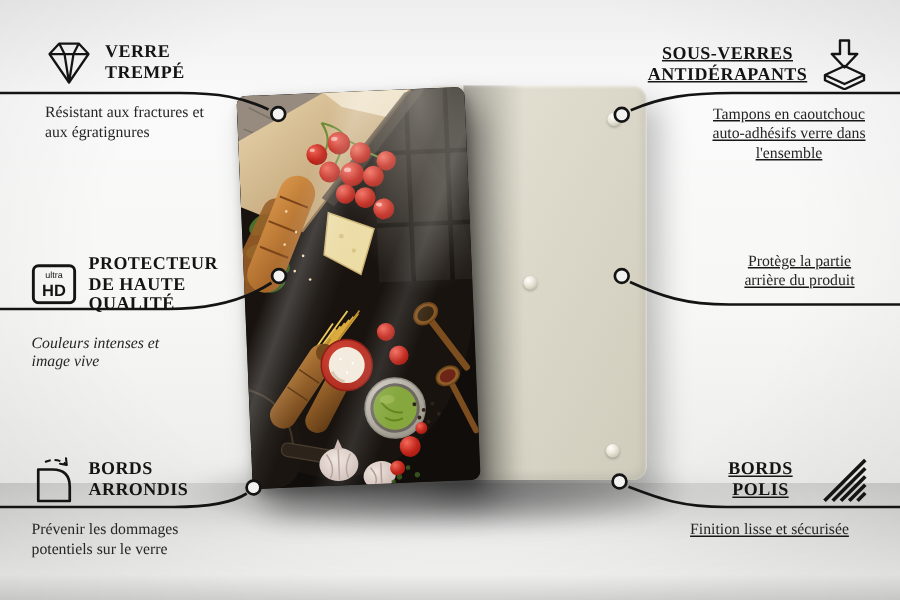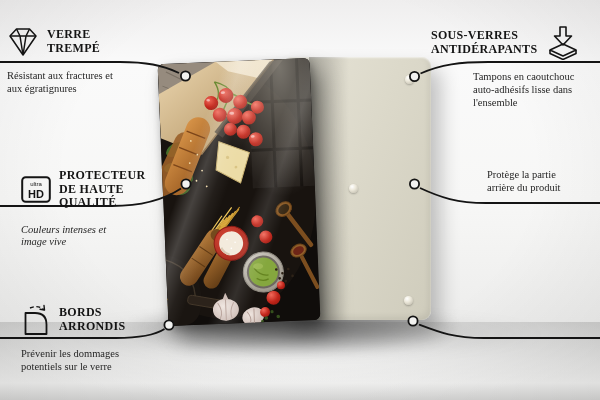--- a/index.html
+++ b/index.html
@@ -42,28 +42,28 @@
       linear-gradient(112deg, rgba(255,255,255,0) 56%, rgba(255,255,255,.12) 63%, rgba(255,255,255,0) 71%);}
   .glass-sheen{position:absolute;inset:0;pointer-events:none;
     background:radial-gradient(ellipse at 80% 3%, rgba(255,250,235,.40), rgba(255,250,235,0) 36%);}
 
   
   #lines{position:absolute;left:0;top:0;pointer-events:none;}
 
   
   .callout{position:absolute;color:#161616;}
   .co-head{display:flex;align-items:center;gap:8px;}
-  .co-right{text-align:left;}
+  .co-right{text-align:center;text-decoration:underline;}
   .co-right .co-head{flex-direction:row-reverse;}
   .co-title{font-weight:700;font-size:12px;line-height:1.13;letter-spacing:.3px;color:#141414;}
   .co-desc{font-size:10.5px;line-height:1.22;color:#262626;margin:0;}
   .co-right .co-desc{margin-left:auto;}
   .co-icon{flex:0 0 auto;display:block;}
 
-  #co-tl{left:7px;top:26px;width:132px;}
+  #co-tl{left:30px;top:26px;width:132px;}
   #co-tl .co-title{width:76px;}
   #co-tl .co-desc{margin-top:12px;width:112px;}
   #co-tr{right:21px;top:26px;width:148px;}
   #co-tr .co-title{width:122px;}
   #co-tr .co-desc{margin-top:11px;width:106px;}
   #co-ml{left:21px;top:169px;width:134px;}
   #co-ml .co-title{width:112px;}
   #co-ml .co-desc{margin-top:14px;width:92px;font-style:italic;}
   #co-mr{right:21px;top:169px;width:142px;}
   #co-mr .co-title{width:98px;}
@@ -321,21 +321,21 @@
     <div class="co-head">
       <svg class="co-icon" width="32" height="34" viewBox="0 0 32 34">
         <g stroke="#141414" stroke-width="1.6" fill="none" stroke-linejoin="round">
           <path d="M13 1 h6 v9 h5.5 L16 19 L7.5 10 H13 Z"></path>
           <path d="M3 24 L16 18 L29 24 L16 30 Z"></path>
           <path d="M3 24 v3.5 L16 33.5 L29 27.5 V24"></path>
         </g>
       </svg>
       <div class="co-title">SOUS-VERRES ANTIDÉRAPANTS</div>
     </div>
-    <p class="co-desc">Tampons en caoutchouc auto-adhésifs lisse dans l'ensemble</p>
+    <p class="co-desc">Tampons en caoutchouc auto-adhésifs verre dans l'ensemble</p>
   </div>
 
   <div class="callout" id="co-ml">
     <div class="co-head">
       <svg class="co-icon" width="30" height="27" viewBox="0 0 30 27">
         <rect x="1.2" y="1.2" width="27.6" height="24.6" rx="3.5" stroke="#141414" stroke-width="2" fill="none"></rect>
         <text class="hd-label" x="15" y="9.5" text-anchor="middle" font-size="6" fill="#141414">ultra</text>
         <text class="hd-label" x="15" y="21.5" text-anchor="middle" font-size="11" font-weight="bold" fill="#141414">HD</text>
       </svg>
       <div class="co-title">PROTECTEUR DE HAUTE QUALITÉ</div>
@@ -352,13 +352,28 @@
       <svg class="co-icon" width="30" height="32" viewBox="0 0 30 32">
         <path d="M4.5 30 V9 H14 Q25.5 9 25.5 20.5 V30 Z" stroke="#141414" stroke-width="1.8" fill="none" stroke-linejoin="round"></path>
         <path d="M9 4 Q17 0.5 23.5 6" stroke="#141414" stroke-width="1.4" fill="none" stroke-dasharray="4 2.5"></path>
         <path d="M23.5 6 l-4.5 -0.8 M23.5 6 l-0.5 -4.5" stroke="#141414" stroke-width="1.4" fill="none" stroke-linecap="round"></path>
       </svg>
       <div class="co-title">BORDS ARRONDIS</div>
     </div>
     <p class="co-desc">Prévenir les dommages potentiels sur le verre</p>
   </div>
 
+  <div class="callout co-right" id="co-br">
+    <div class="co-head">
+      <svg class="co-icon" width="32" height="32" viewBox="0 0 32 32">
+        <g stroke="#141414" stroke-width="2.4" fill="none" stroke-linecap="square">
+          <path d="M3.5 29 L29 3.5"></path>
+          <path d="M9 29 L29 9"></path>
+          <path d="M14.5 29 L29 14.5"></path>
+          <path d="M20 29 L29 20"></path>
+          <path d="M25.5 29 L29 25.5"></path>
+        </g>
+      </svg>
+      <div class="co-title">BORDS POLIS</div>
+    </div>
+    <p class="co-desc">Finition lisse et sécurisée</p>
+  </div>
 </div>
 
 </body></html>

